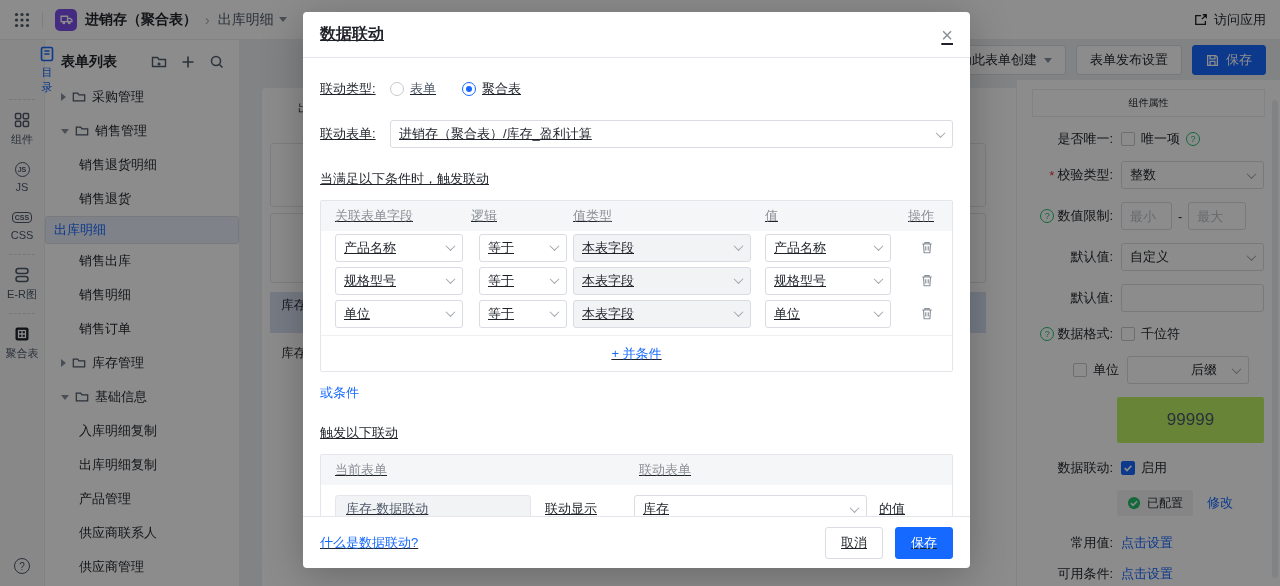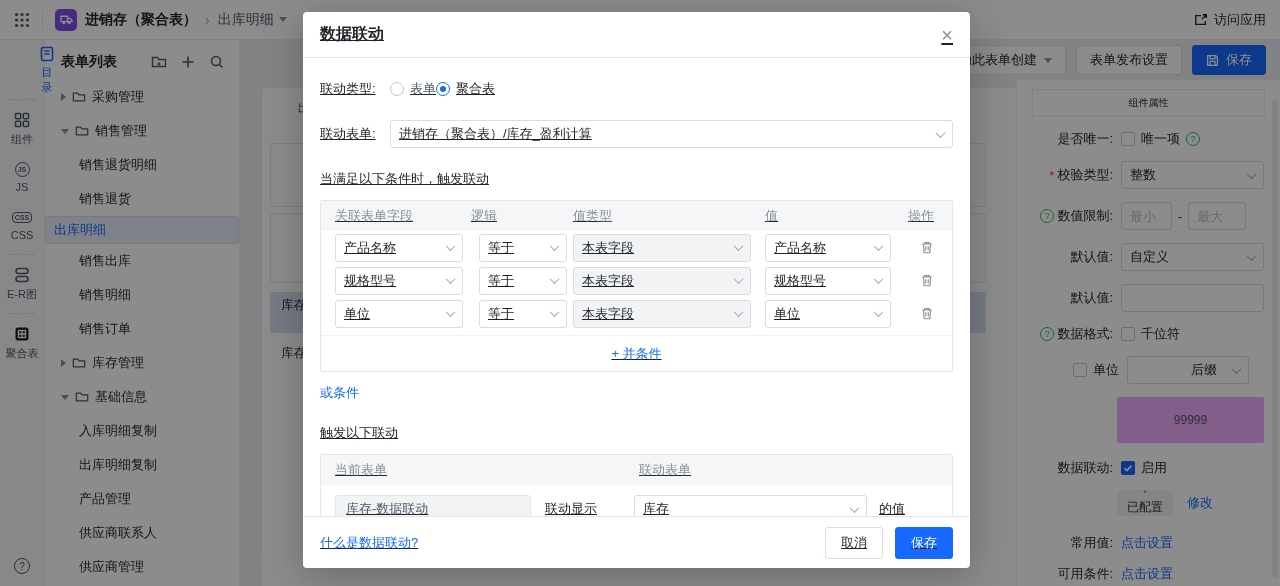--- a/index.html
+++ b/index.html
@@ -73,35 +73,35 @@
   .help-sm { width:14px; height:14px; border:1.2px solid #26bf6c; border-radius:50%; color:#26bf6c; font-size:9px; display:flex; align-items:center; justify-content:center; flex:none; cursor:pointer;}
   .rp-field { flex:1; display:flex; align-items:center; gap:6px; min-width:0;}
   .cb { width:14px; height:14px; border:1px solid #c5c9cf; border-radius:2px; background:#fff; flex:none; display:flex; align-items:center; justify-content:center; cursor:pointer; }
   .cb.on { background:#1669ff; border-color:#1669ff; }
   .inp { height:28px; border:1px solid #d9dce3; border-radius:3px; padding:0 8px; font-size:13px; width:100%; color:#1f2329; font-family:inherit; background:#fff; }
   .inp::placeholder { color:#b9bec7; }
   .sel { height:28px; border:1px solid #d9dce3; border-radius:3px; background:#fff; display:flex; align-items:center; justify-content:space-between; padding:0 8px; font-size:13px; cursor:pointer; min-width:0;}
   .sel .sv { overflow:hidden; text-overflow:ellipsis; white-space:nowrap; }
   .sel.gray { background:#f2f3f5; }
   .chev { width:7px; height:7px; border-right:1.4px solid #a0a6ad; border-bottom:1.4px solid #a0a6ad; transform:rotate(45deg) translate(-1px,-1px); flex:none; margin-left:6px;}
-  .rp-preview { margin-left:84px; flex:1; height:46px; background:#f0abfc; border-radius:2px; display:flex; align-items:center; justify-content:center; font-size:12px; color:#4e5969; margin-bottom:16px; }
-  .pill { background:#f2f3f5; border-radius:3px; height:26px; padding:0 10px; display:flex; align-items:center; gap:6px; font-size:12px; cursor:pointer;flex-direction:column; }
+  .rp-preview { margin-left:84px; flex:1; height:46px; background:#bef264; border-radius:2px; display:flex; align-items:center; justify-content:center; font-size:17px; color:#4e5969; margin-bottom:16px; }
+  .pill { background:#f2f3f5; border-radius:3px; height:26px; padding:0 10px; display:flex; align-items:center; gap:6px; font-size:12px; cursor:pointer; }
   .link { color:#1669ff; cursor:pointer; font-size:13px; }
   .rp-scroll { position:absolute; right:2px; top:20px; bottom:8px; width:6px; background:#eceef1; border-radius:3px; cursor:pointer;}
 
   
   .overlay { position:absolute; inset:0; background:rgba(0,0,0,0.45); z-index:10; }
   .modal { position:absolute; left:303px; top:12px; width:667px; height:556px; background:#fff; border-radius:4px; z-index:20; box-shadow:0 8px 40px rgba(0,0,0,.25); display:flex; flex-direction:column;text-decoration:underline; }
   .m-head { height:46px; border-bottom:1px solid #e5e6eb; display:flex; align-items:center; padding:0 17px; flex:none; }
   .m-title { font-size:16px; font-weight:bold; flex:1; }
   .m-close { font-size:20px; color:#8a9099; cursor:pointer; line-height:1; }
   .m-body { flex:1; padding:22px 17px 0; overflow:hidden; font-size:13px; }
   .m-row { display:flex; align-items:center; margin-bottom:22px; }
   .m-lab { width:70px; flex:none; color:#1f2329; }
-  .radio-grp { display:flex; align-items:flex-end; }
+  .radio-grp { display:flex; align-items:flex-end; gap:26px; }
   .radio-opt { display:flex; align-items:center; gap:6px; cursor:pointer; color:#4e5969; }
   .radio { width:14px; height:14px; border:1px solid #c5c9cf; border-radius:50%; background:#fff; position:relative; flex:none;}
   .radio.on { border-color:#1669ff; }
   .radio.on::after { content:""; position:absolute; left:3px; top:3px; width:6px; height:6px; border-radius:50%; background:#1669ff; }
   .sec-title { margin-bottom:12px; color:#1f2329; }
   .ctable { border:1px solid #e5e6eb; border-radius:2px; margin-bottom:12px; }
   .ct-head { height:30px; background:#f5f6f7; display:flex; align-items:center; color:#8a9099; }
   .ct-row { min-height:33px; display:flex; align-items:center; }
   .c1{width:150px;flex:none;padding-left:14px;} .c2{width:102px;flex:none;padding-left:8px;}
   .c3{width:192px;flex:none;} .c4{width:140px;flex:none;}

